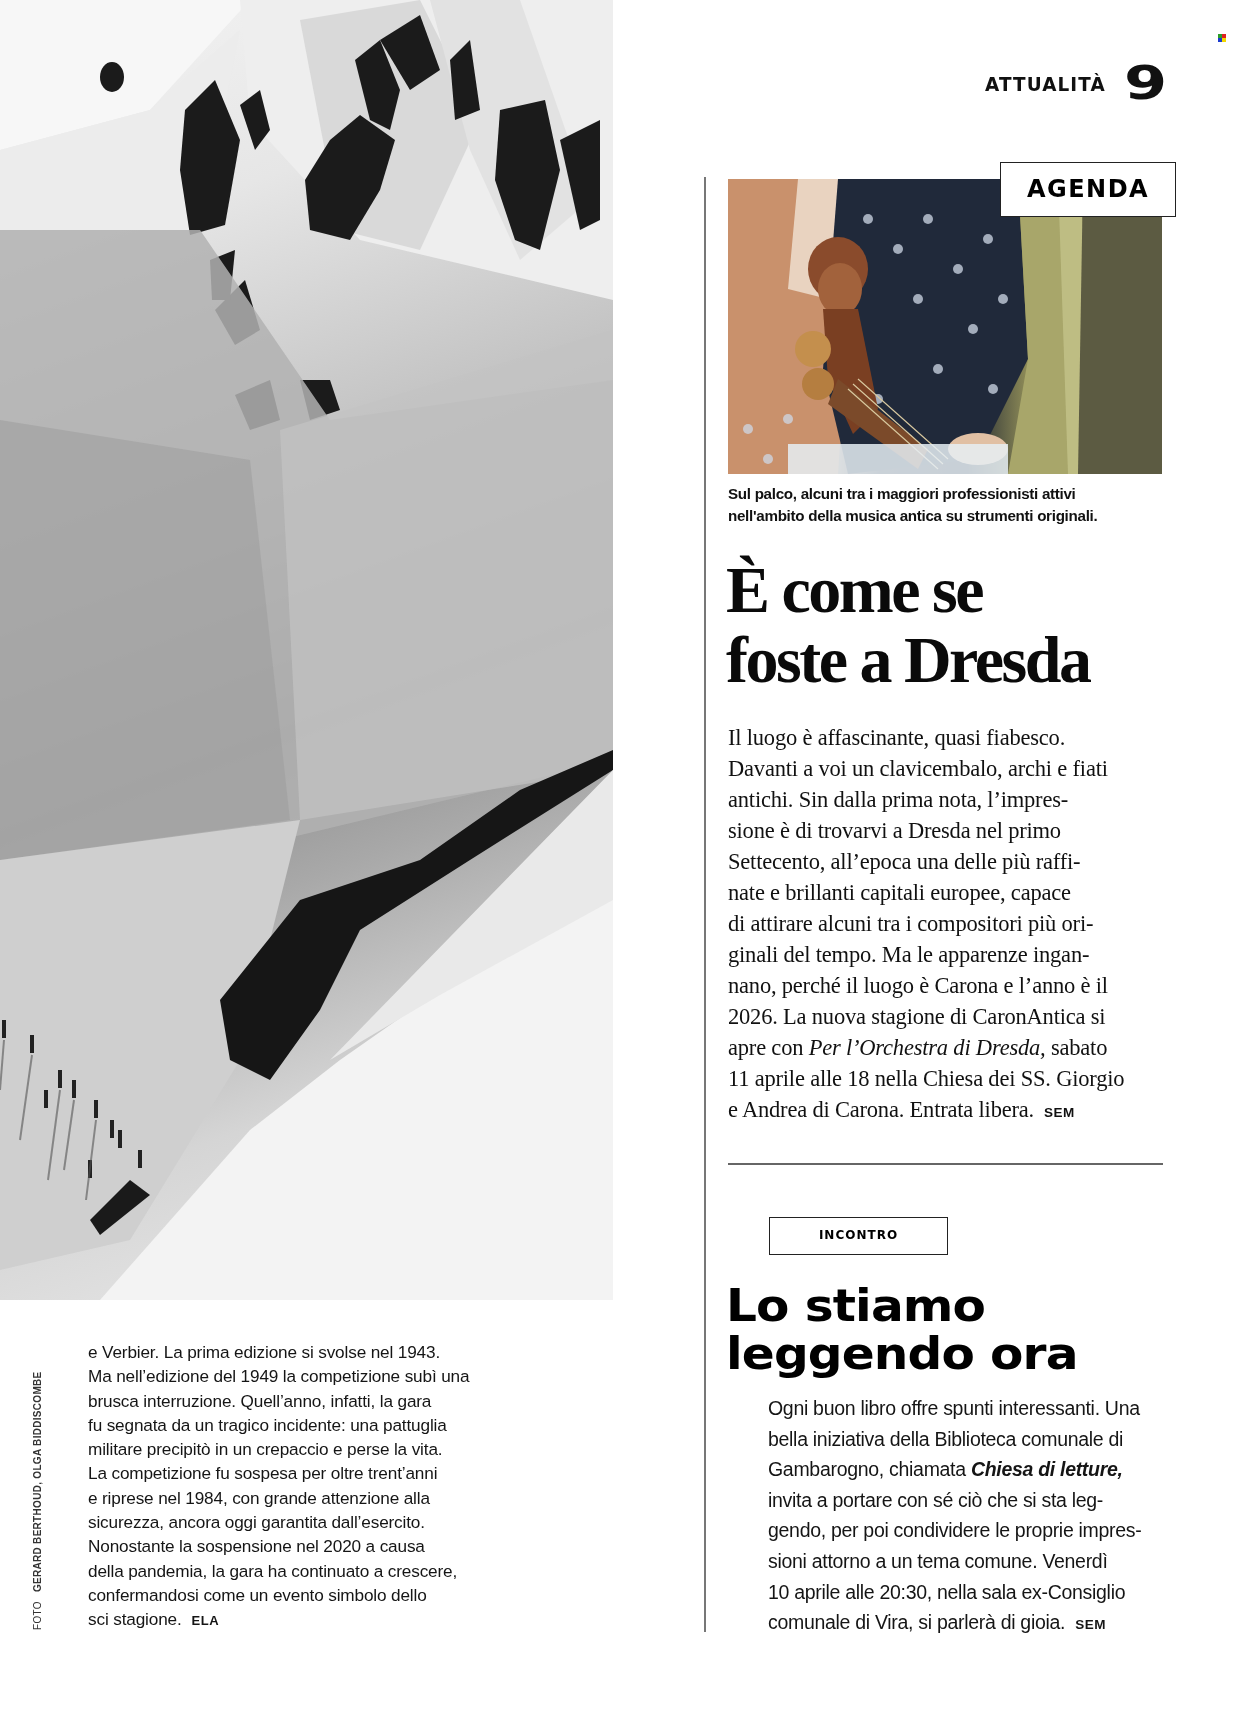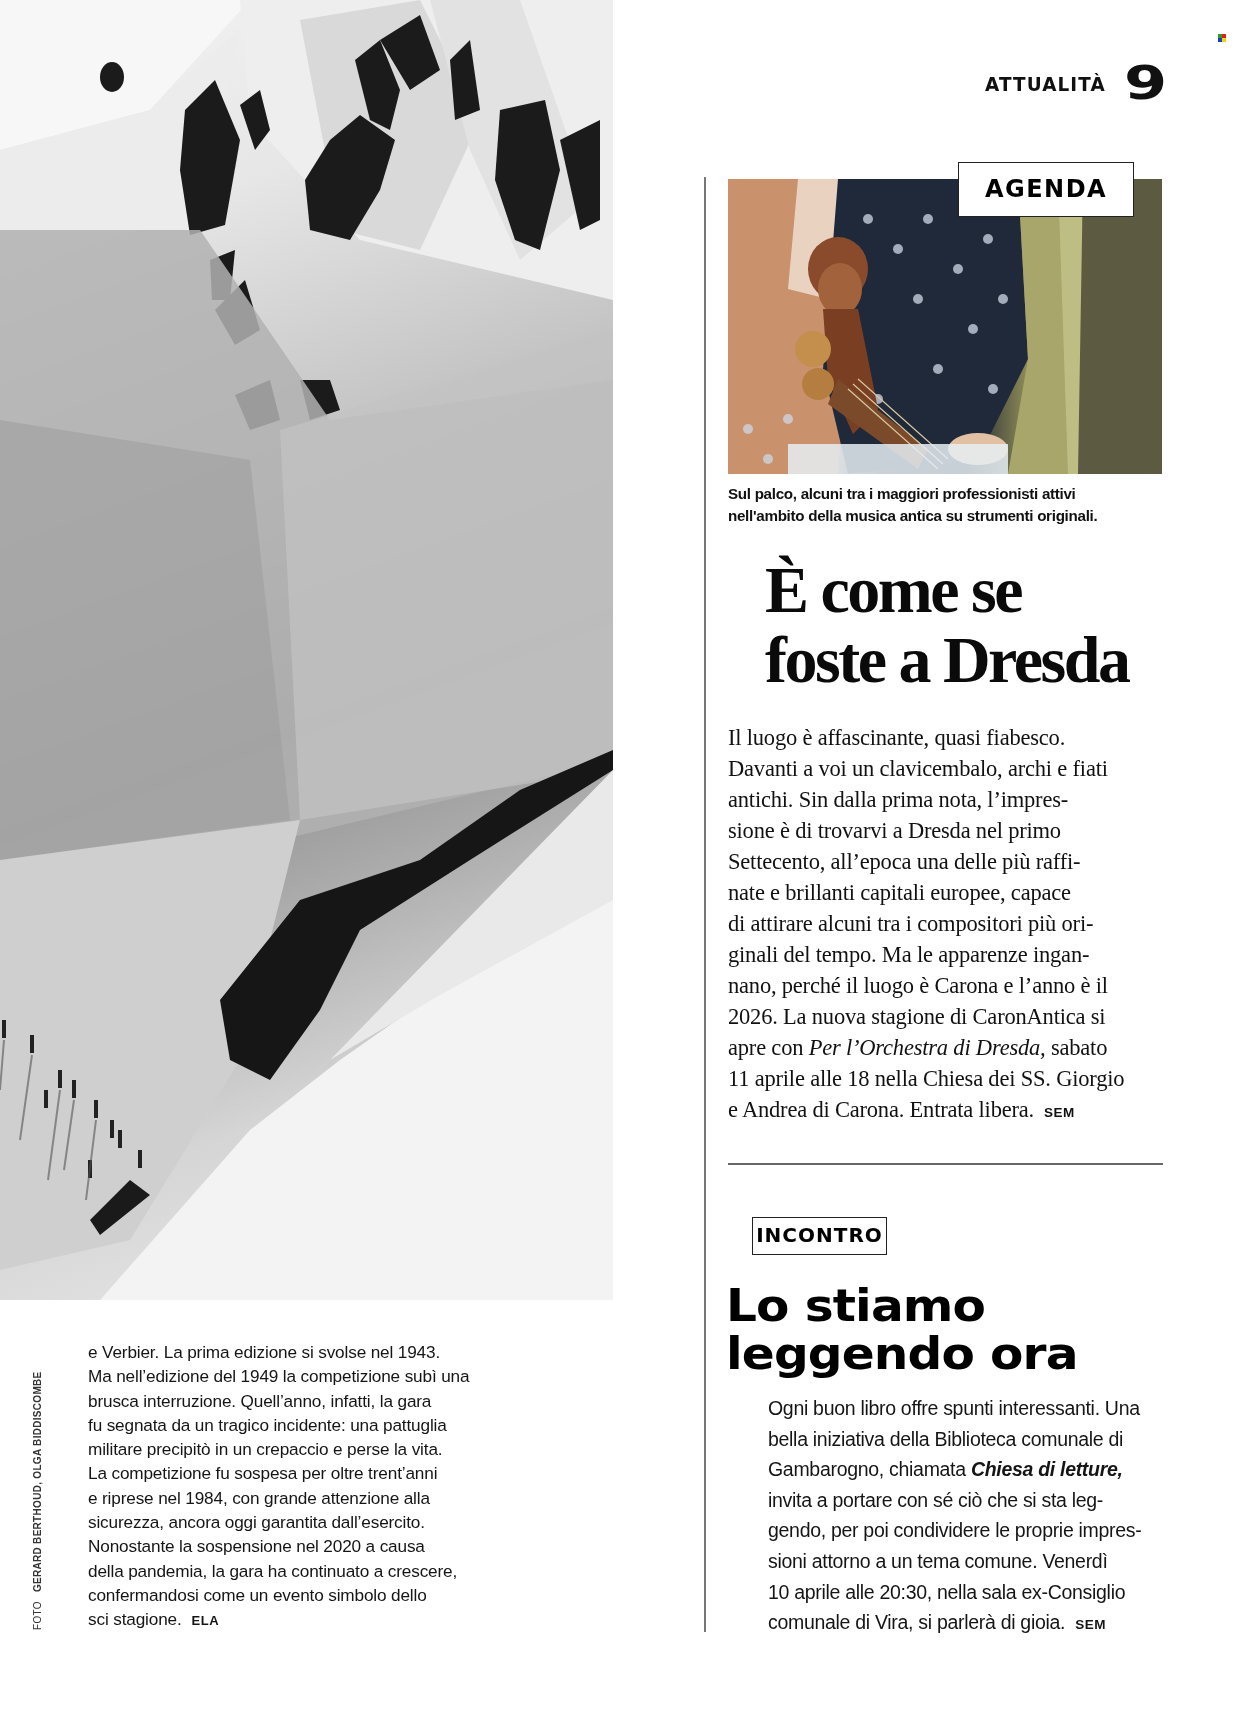--- a/index.html
+++ b/index.html
@@ -46,34 +46,34 @@
 
   
   .agenda-photo {
     position: absolute; left: 728px; top: 179px; width: 434px; height: 295px; overflow: hidden;
     background: linear-gradient(90deg, #c99a76 0%, #d8b08c 20%, #2a2f3a 35%, #1d2430 55%, #a7a260 72%, #7c7c4b 80%, #56553c 100%);
   }
   .agenda-photo svg { position: absolute; left: 0; top: 0; }
 
   .tag-box {
     position: absolute; background: #fff; border: 1.5px solid #222;
-    font-family: "DejaVu Sans", sans-serif; font-weight: bold; color: #000; text-align: center;
+    font-family: "DejaVu Sans", sans-serif; font-weight: bold; color: #000; text-align: center; margin-left: 42px;
   }
   .tag-agenda { left: 958px; top: 162px; width: 176px; height: 55px; font-size: 24px; line-height: 52px; letter-spacing: 1.5px; }
-  .tag-incontro { left: 752px; top: 1217px; width: 135px; height: 38px; font-size: 20px; line-height: 35px; letter-spacing: 1px; }
+  .tag-incontro { left: 727px; top: 1217px; width: 179px; height: 38px; font-size: 12px; line-height: 35px; letter-spacing: 1px; }
 
   .caption {
     position: absolute; left: 728px; top: 483px; width: 440px;
     font-size: 15.2px; line-height: 21.5px; font-weight: bold; color: #111; letter-spacing: -0.3px;
   }
   .caption .line { display: block; white-space: nowrap; }
 
   .headline-serif {
     position: absolute; left: 726px; top: 555px; width: 440px;
-    font-family: "Liberation Serif", serif; font-size: 66px; line-height: 70px; letter-spacing: -2.5px; color: #0a0a0a; margin-left: 39px;
+    font-family: "Liberation Serif", serif; font-size: 66px; line-height: 70px; letter-spacing: -2.5px; color: #0a0a0a;
   }
   .headline-serif .line { display: block; white-space: nowrap; }
 
   .serif-body {
     position: absolute; left: 728px; top: 722px; width: 440px;
     font-family: "Liberation Serif", serif; font-size: 22.5px; line-height: 31px; color: #111; letter-spacing: -0.2px;
   }
   .serif-body .line { display: block; white-space: nowrap; }
   .serif-body em { font-style: italic; }
   .serif-body .sig { font-family: "Liberation Sans", sans-serif; font-size: 13.5px; }

